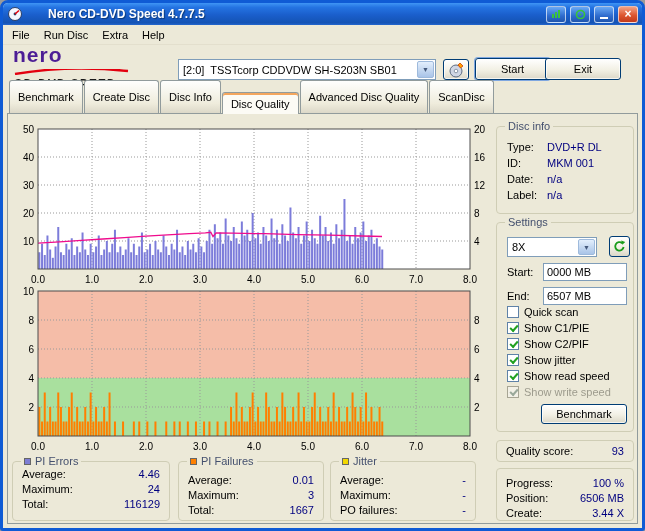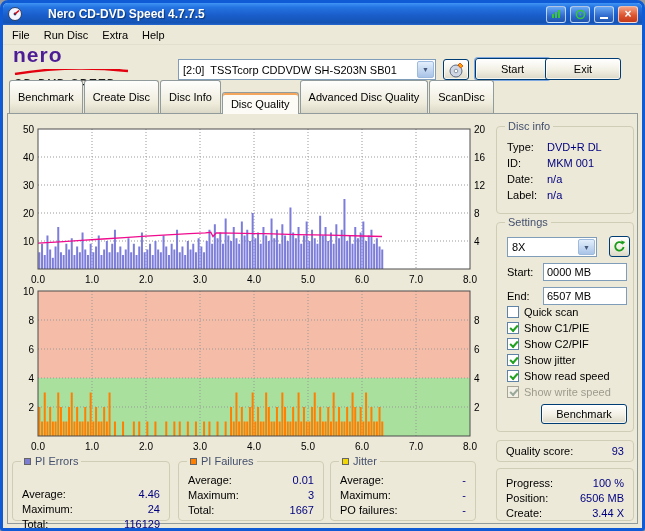--- a/index.html
+++ b/index.html
@@ -59,21 +59,21 @@
   .info-row .lbl { width:40px; }
   .val { color:#000080; }
   .stat-row { display:flex; justify-content:space-between; padding:0 9px; height:15px; align-items:center; }
   
   .disc-info  { left:488px; top:12px;  width:138px; height:88px;  padding-top:12px; }
   .settings   { left:488px; top:108px; width:138px; height:210px; }
   .quality    { left:488px; top:326px; width:138px; height:22px; display:flex; align-items:center;
                 justify-content:space-between; padding:0 9px; }
   .statusbox  { left:488px; top:354px; width:138px; height:53px; padding-top:6px; }
   
-  .pi-errors   { left:4px;   top:347px; width:158px; height:60px; padding-top:24px; }
+  .pi-errors   { left:4px;   top:347px; width:158px; height:60px; padding-top:4px; }
   .pi-failures { left:170px; top:347px; width:146px; height:60px; padding-top:10px; }
   .jitterbox   { left:322px; top:347px; width:146px; height:60px; padding-top:10px; }
   
   .speed-combo { left:10px; top:14px; width:90px; height:20px; }
   .mini-btn { position:absolute; left:112px; top:13px; width:21px; height:21px; border:1px solid #003C74;
               border-radius:3px; background:linear-gradient(180deg,#ffffff,#f2f0e4 55%,#dcd8c8);
               display:flex; align-items:center; justify-content:center; }
   .field { position:absolute; left:46px; width:84px; height:18px; background:#fff; border:1px solid #7F9DB9;
            font-family:"Liberation Sans",sans-serif; font-size:11px; padding:0 3px; color:#000; }
   .f-start { top:40px; } .f-end { top:64px; }

